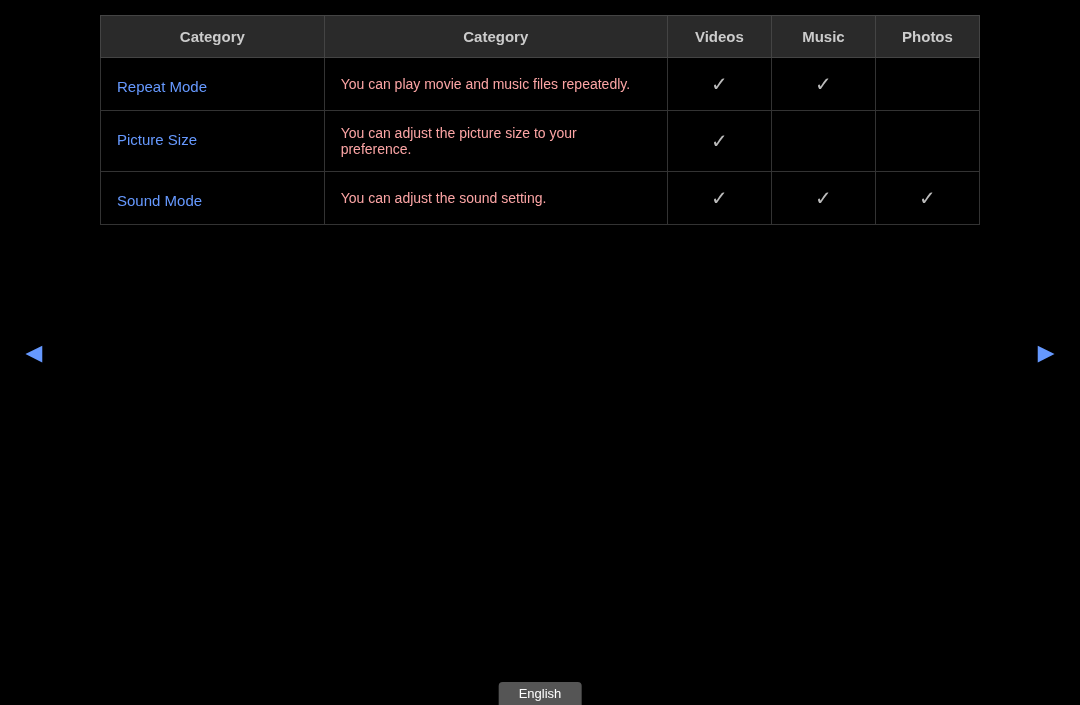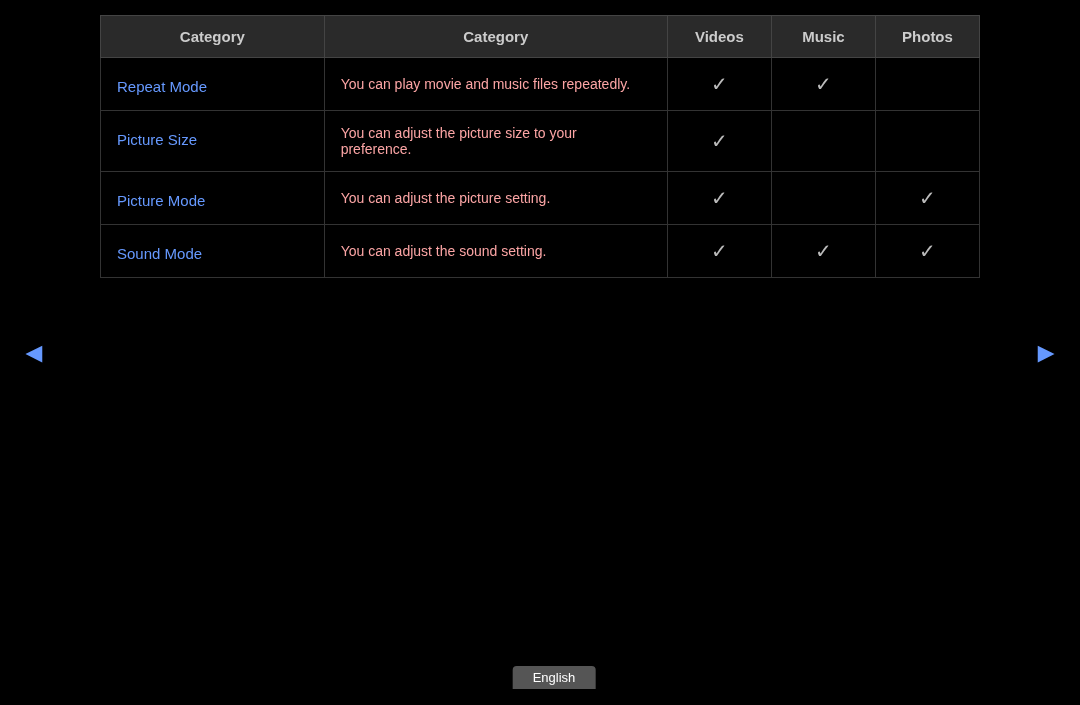--- a/index.html
+++ b/index.html
@@ -97,29 +97,28 @@
     .nav-arrow-left {
       left: 20px;
     }
 
     .nav-arrow-right {
       right: 20px;
     }
 
     .language-bar {
       position: absolute;
-      bottom: 16px;
+      bottom: 0;
       left: 50%;
       transform: translateX(-50%);
       background: #555;
       color: #fff;
       font-size: 13px;
       padding: 4px 20px;
       border-radius: 4px 4px 0 0;
-      margin-left: 14px;
     }
   </style>
 </head>
 <body>
 
 <div class="nav-arrow nav-arrow-left">◄</div>
 
 <div class="nav-arrow nav-arrow-right">►</div>
 
 <div class="table-container">
@@ -142,27 +141,20 @@
           <td class="check-cell"></td>
         </tr>
         <tr>
           <td class="category-cell">Picture Size</td>
           <td>You can adjust the picture size to your preference.</td>
           <td class="check-cell"><span class="checkmark">✓</span></td>
           <td class="check-cell"></td>
           <td class="check-cell"></td>
         </tr>
         <tr>
-          <td class="category-cell">Picture Mode</td>
-          <td>You can adjust the picture setting.</td>
-          <td class="check-cell"><span class="checkmark">✓</span></td>
-          <td class="check-cell"></td>
-          <td class="check-cell"><span class="checkmark">✓</span></td>
-        </tr>
-        <tr>
           <td class="category-cell">Sound Mode</td>
           <td>You can adjust the sound setting.</td>
           <td class="check-cell"><span class="checkmark">✓</span></td>
           <td class="check-cell"><span class="checkmark">✓</span></td>
           <td class="check-cell"><span class="checkmark">✓</span></td>
         </tr>
       </tbody>
   </table>
 </div>
 

